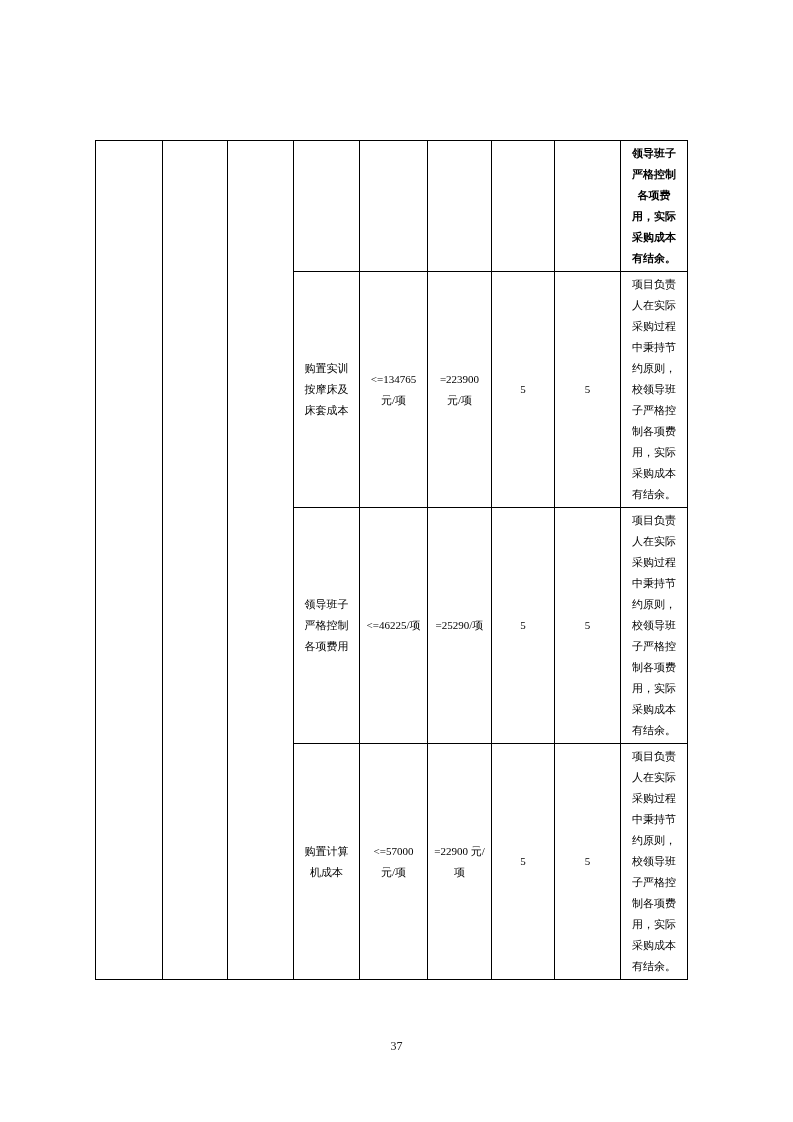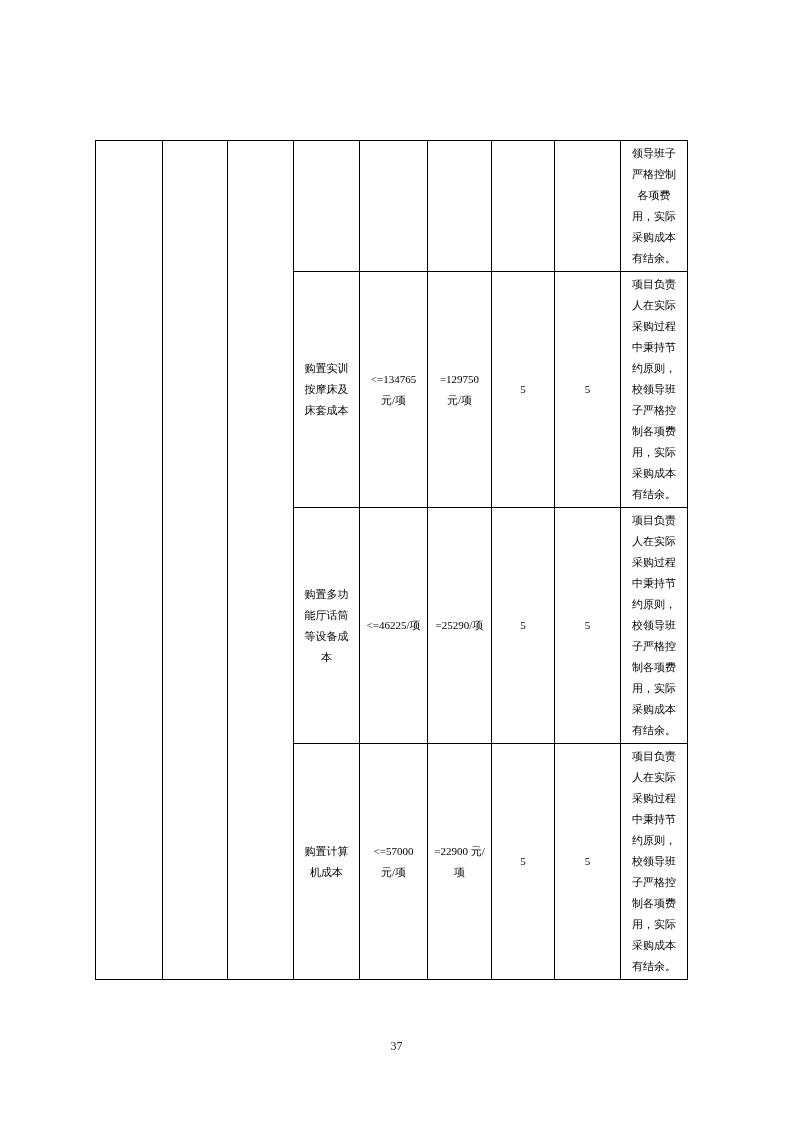--- a/index.html
+++ b/index.html
@@ -34,21 +34,21 @@
     font-size: 11px;
     line-height: 21px;
     color: #000000;
     overflow: hidden;
   }
   td.cell-indicator { padding: 2px 8px; }
   td.cell-value     { padding: 2px 6px; }
   td.cell-score     { padding: 0 2px; }
   td.cell-remark    { padding: 2px 8px; }
   td.cell-empty-col { padding: 0; }
-  tr.row-cont   { height: 126px; }
+  tr.row-cont   { height: 126px; font-weight: bold; }
   tr.row-item-1 { height: 230px; }
   tr.row-item-2 { height: 234px; }
   tr.row-item-3 { height: 227px; }
   .page-footer {
     position: absolute;
     left: 0;
     top: 1038px;
     width: 793px;
     text-align: center;
     font-size: 12px;
@@ -81,27 +81,27 @@
       <td class="cell-indicator"></td>
       <td class="cell-value"></td>
       <td class="cell-value"></td>
       <td class="cell-score"></td>
       <td class="cell-score"></td>
       <td class="cell-remark">领导班子严格控制各项费用，实际采购成本有结余。</td>
     </tr>
     <tr class="row-item-1">
       <td class="cell-indicator">购置实训按摩床及床套成本</td>
       <td class="cell-value">&lt;=134765 元/项</td>
-      <td class="cell-value">=129750 元/项</td>
+      <td class="cell-value">=223900 元/项</td>
       <td class="cell-score">5</td>
       <td class="cell-score">5</td>
       <td class="cell-remark">项目负责人在实际采购过程中秉持节约原则，校领导班子严格控制各项费用，实际采购成本有结余。</td>
     </tr>
     <tr class="row-item-2">
-      <td class="cell-indicator">购置多功能厅话筒等设备成本</td>
+      <td class="cell-indicator">领导班子严格控制各项费用</td>
       <td class="cell-value">&lt;=46225/项</td>
       <td class="cell-value">=25290/项</td>
       <td class="cell-score">5</td>
       <td class="cell-score">5</td>
       <td class="cell-remark">项目负责人在实际采购过程中秉持节约原则，校领导班子严格控制各项费用，实际采购成本有结余。</td>
     </tr>
     <tr class="row-item-3">
       <td class="cell-indicator">购置计算机成本</td>
       <td class="cell-value">&lt;=57000 元/项</td>
       <td class="cell-value">=22900 元/项</td>

